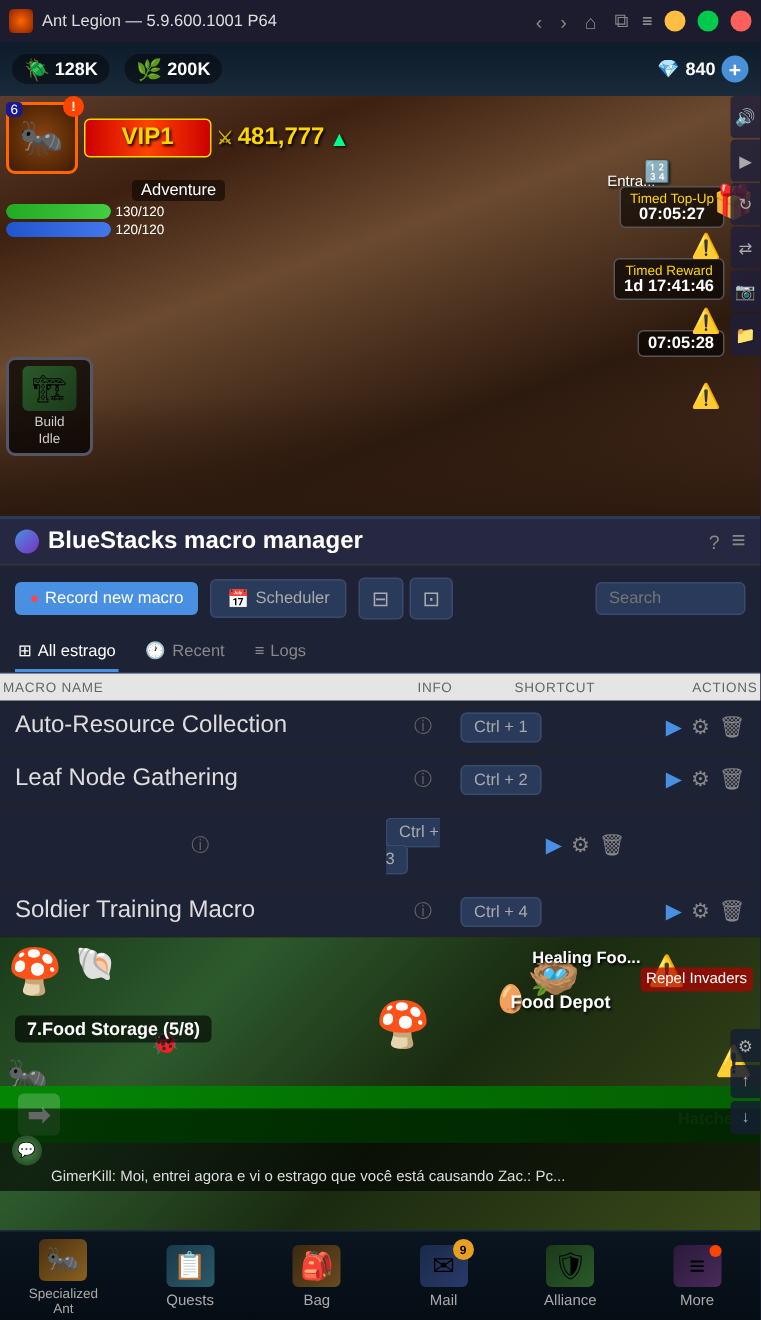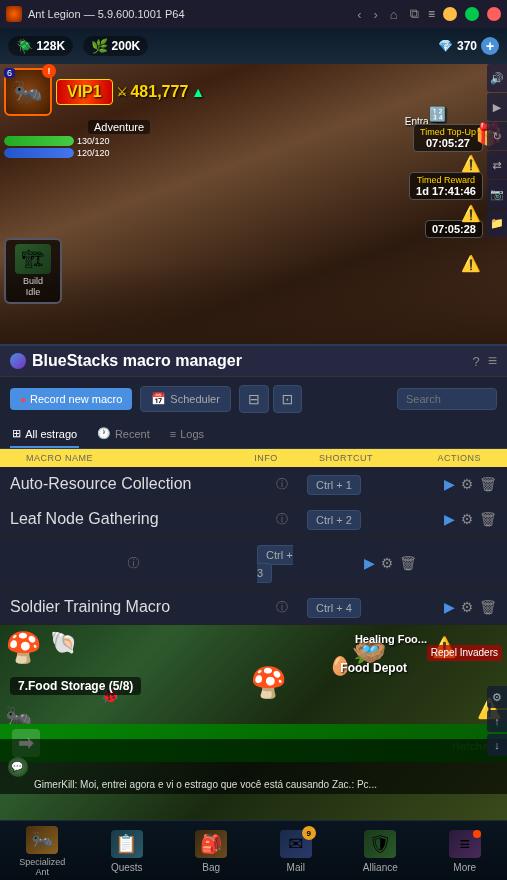--- a/index.html
+++ b/index.html
@@ -113,21 +113,21 @@
       width: 14px; height: 14px;
       background: #ff4400;
       border-radius: 50%;
       display: flex; align-items: center; justify-content: center;
       color: #fff; font-size: 9px; font-weight: bold;
     }
     .vip-banner {
       background: linear-gradient(90deg, #cc0000, #ff4400, #cc0000);
       color: #ffd700;
       font-size: 16px; font-weight: bold;
-      padding: 3px 10px;
+      padding: 3px 24px;
       border-radius: 4px;
       text-shadow: 1px 1px 2px #000;
       border: 1px solid #ffd700;
     }
     .gold-amount {
       color: #ffd700; font-size: 16px; font-weight: bold;
       text-shadow: 1px 1px 2px #000;
       display: flex; align-items: center; gap: 3px;
     }
     .up-arrow { color: #00ff88; font-size: 14px; }
@@ -309,22 +309,22 @@
       color: #fff;
       border-bottom: 2px solid #4a90e2;
     }
 
     #macro-table {
       width: 100%;
     }
     #macro-table-header {
       display: grid;
       grid-template-columns: 1fr 50px 110px 80px;
-      padding: 4px 26px;
-      background: #fde047;
+      padding: 4px 2px;
+      background: #e5e5e5;
     }
     .th {
       color: #666;
       font-size: 9px;
       text-transform: uppercase;
       letter-spacing: 0.5px;
     }
     .macro-row {
       display: grid;
       grid-template-columns: 1fr 50px 110px 80px;
@@ -529,21 +529,21 @@
   <div class="resource-item">
     <span class="res-icon">🪲</span>
     <span>128K</span>
   </div>
   <div class="resource-item">
     <span class="res-icon">🌿</span>
     <span>200K</span>
   </div>
   <div class="diamond-item">
     <span>💎</span>
-    <span>370</span>
+    <span>840</span>
     <div class="plus-btn">+</div>
   </div>
 </div>
 
 <div id="game-top">
 
   <div style="position:absolute;inset:0;background:linear-gradient(160deg,#5c3d2e 0%,#3d2010 20%,#6b4a30 40%,#2d1a0e 70%,#4a3020 100%);"></div>
   <div style="position:absolute;bottom:0;left:0;right:0;height:80px;background:linear-gradient(180deg,rgba(80,50,20,0) 0%,#2d1a0e 100%);"></div>
 
   <div class="vip-area">

